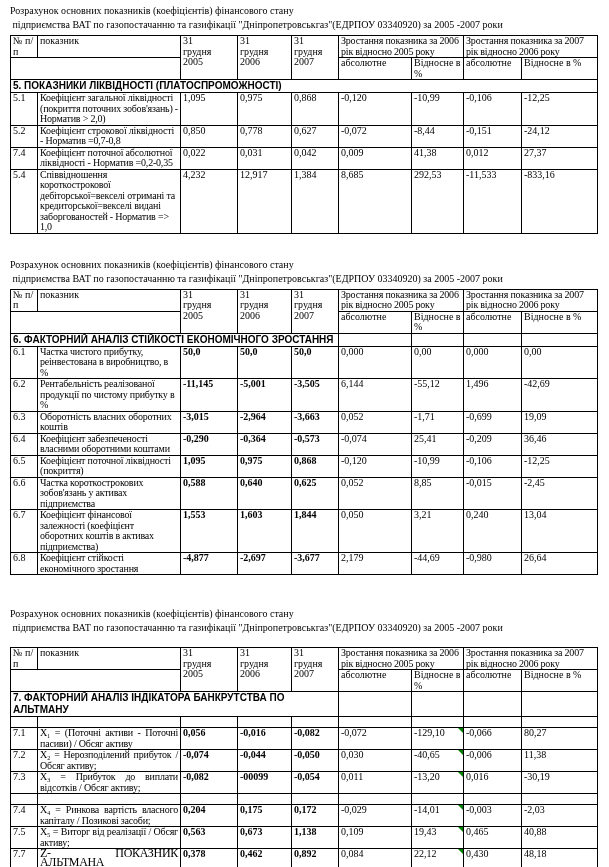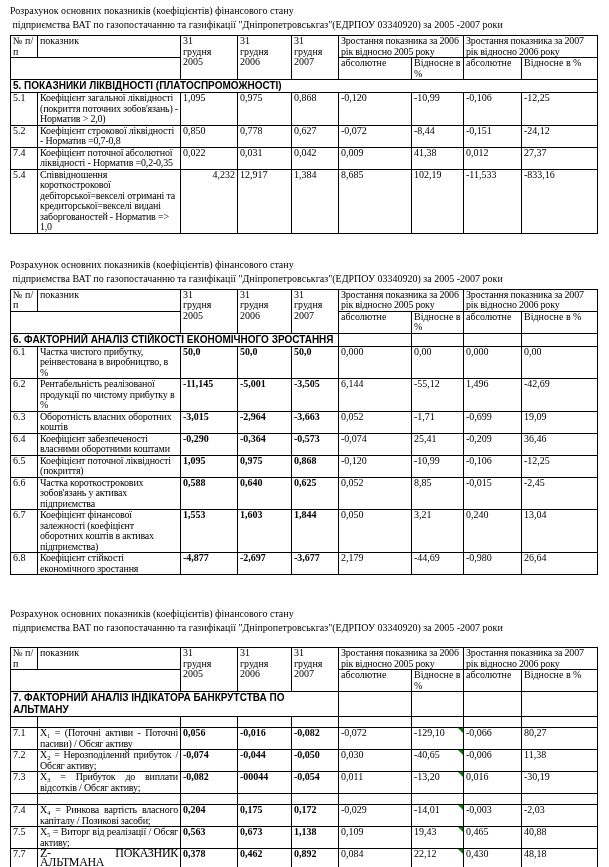--- a/index.html
+++ b/index.html
@@ -124,25 +124,25 @@
             <td class="val" style="white-space: pre-line; margin-top: 8px;">0,031</td>
             <td class="val" style="white-space: pre-line;">0,042</td>
             <td class="val" style="white-space: pre-line;">0,009</td>
             <td class="val" style="white-space: pre-line;">41,38</td>
             <td class="val" style="white-space: pre-line;">0,012</td>
             <td class="val" style="white-space: pre-line;">27,37</td>
           </tr>
           <tr>
             <td class="num" style="white-space: pre-line;">5.4</td>
             <td class="lbl" style="white-space: pre-line;">Співвідношення короткострокової дебіторської=векселі отримані та кредиторської=векселі видані заборгованостей - Норматив =&gt; 1,0</td>
-            <td class="val" style="white-space: pre-line; text-align: right;">4,232</td>
+            <td class="val" style="white-space: pre-line;">4,232</td>
             <td class="val" style="white-space: pre-line;">12,917</td>
             <td class="val" style="white-space: pre-line;">1,384</td>
             <td class="val" style="white-space: pre-line;">8,685</td>
-            <td class="val" style="white-space: pre-line;">102,19</td>
+            <td class="val" style="white-space: pre-line;">292,53</td>
             <td class="val" style="white-space: pre-line;">-11,533</td>
             <td class="val" style="white-space: pre-line;">-833,16</td>
           </tr>
         </tbody>
       </table>
   </section>
 
   <section class="block block2">
     <div class="doc-title">Розрахунок основних показників (коефіцієнтів) фінансового стану</div>
     <div class="doc-title"> підприємства ВАТ по газопостачанню та газифікації "Дніпропетровськгаз"(ЕДРПОУ 03340920) за 2005 -2007 роки</div>
@@ -359,21 +359,21 @@
             <td class="val b" style="white-space: pre-line;">-0,050</td>
             <td class="val" style="white-space: pre-line;">0,030</td>
             <td class="val gm" style="white-space: pre-line;">-40,65</td>
             <td class="val" style="white-space: pre-line;">-0,006</td>
             <td class="val" style="white-space: pre-line;">11,38</td>
           </tr>
           <tr>
             <td class="num" style="white-space: pre-line;">7.3</td>
             <td class="lbl" style="white-space: pre-line;">X₃ = Прибуток до виплати відсотків / Обсяг активу;</td>
             <td class="val b" style="white-space: pre-line;">-0,082</td>
-            <td class="val b" style="white-space: pre-line;">-00044</td>
+            <td class="val b" style="white-space: pre-line;">-00099</td>
             <td class="val b" style="white-space: pre-line;">-0,054</td>
             <td class="val" style="white-space: pre-line;">0,011</td>
             <td class="val gm" style="white-space: pre-line;">-13,20</td>
             <td class="val" style="white-space: pre-line;">0,016</td>
             <td class="val" style="white-space: pre-line; font-family: Liberation Serif, serif;">-30,19</td>
           </tr>
           <tr class="spacer">
             <td></td>
             <td></td>
             <td></td>

